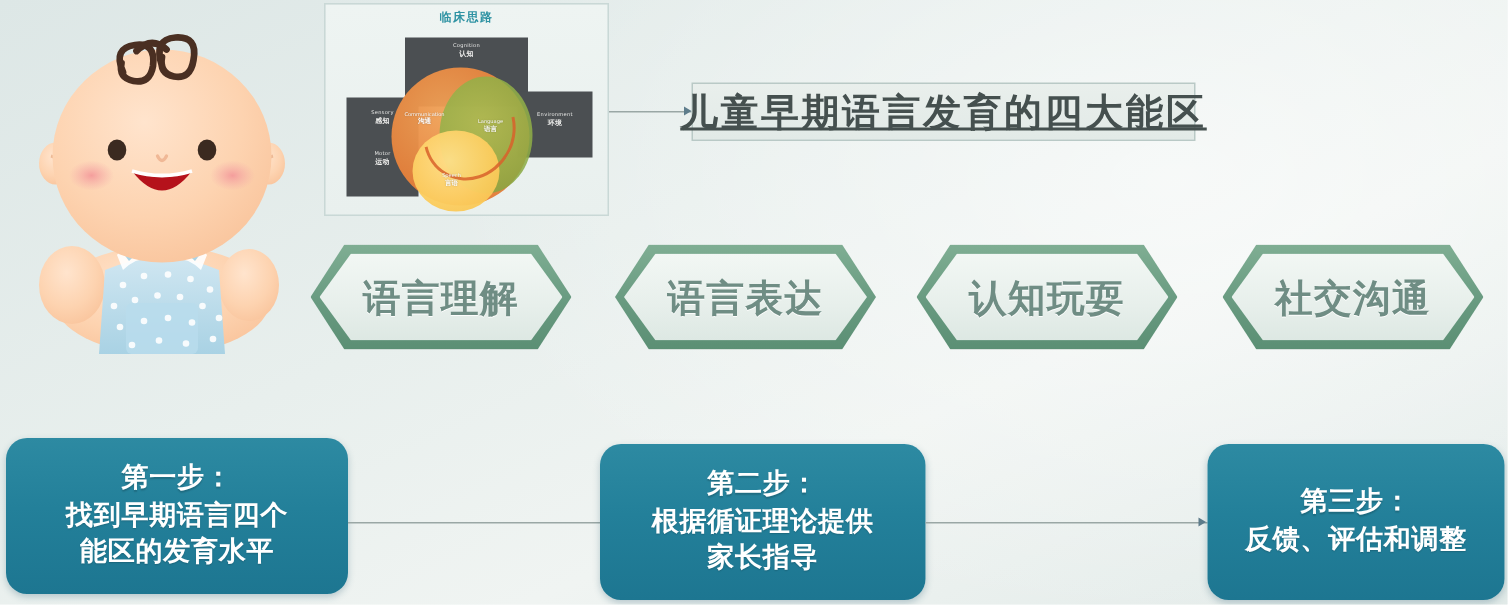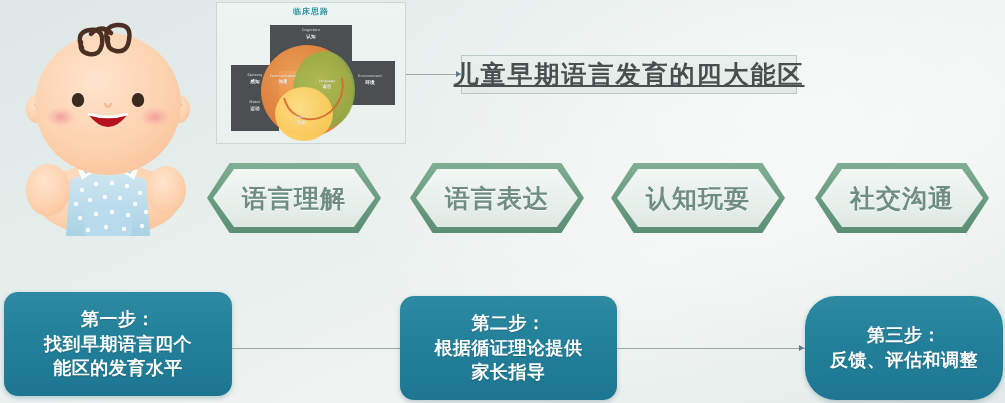--- a/index.html
+++ b/index.html
@@ -219,21 +219,21 @@
     color: #ffffff;
     font-size: 18px;
     font-weight: bold;
     line-height: 1.38;
     white-space: nowrap;
     letter-spacing: 0.5px;
     text-shadow: 0 1px 1px rgba(0,0,0,0.18);
   }
   #step-0 { left: 4px;   top: 292px; width: 228px; height: 104px; }
   #step-1 { left: 400px; top: 296px; width: 217px; height: 104px; }
-  #step-2 { left: 805px; top: 296px; width: 198px; height: 104px; border-radius: 31px; }
+  #step-2 { left: 805px; top: 296px; width: 198px; height: 104px; }
 </style>
 </head>
 <body>
 
 <div id="stage">
 
   <div id="baby">
     <svg viewBox="0 0 200 232" width="200" height="232">
       <defs>
         <radialGradient id="skinG" cx="42%" cy="34%" r="72%">

